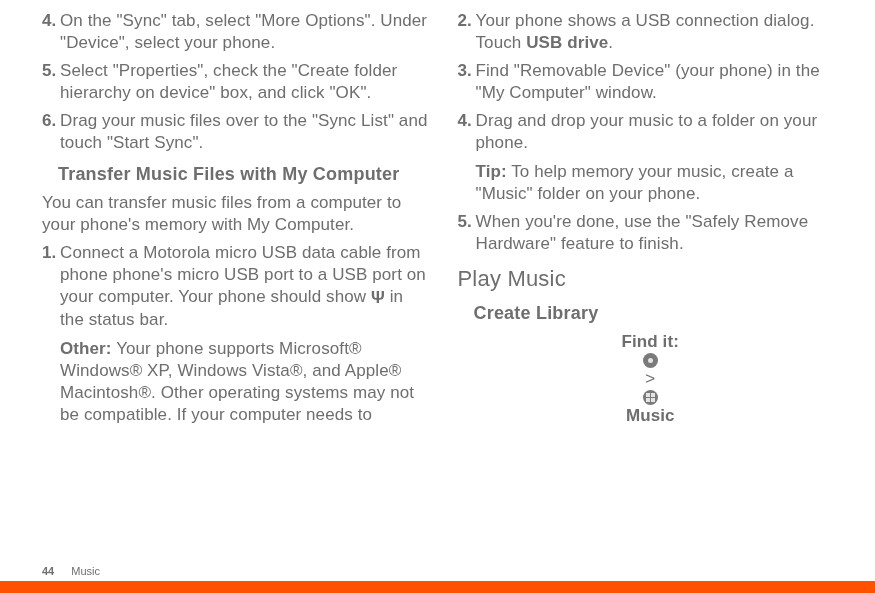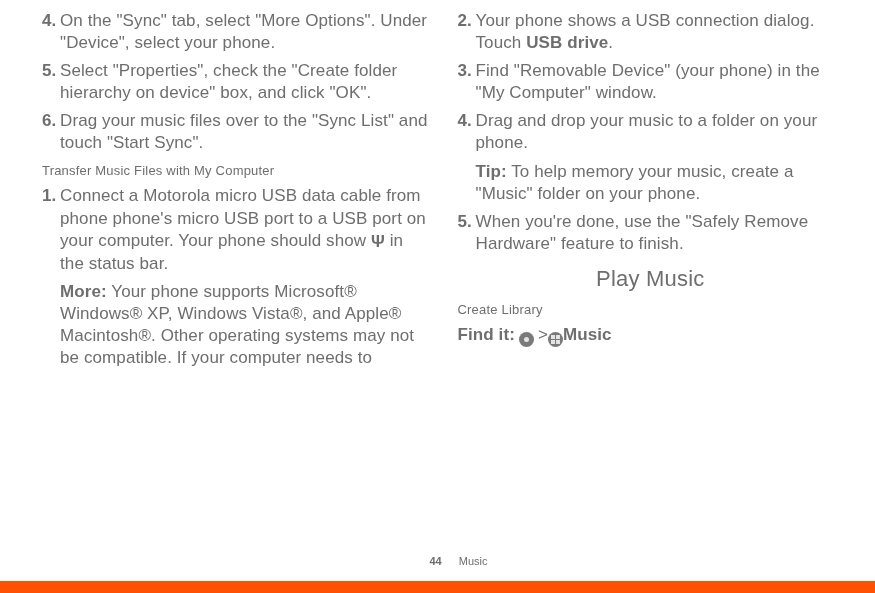--- a/index.html
+++ b/index.html
@@ -41,44 +41,44 @@
   }
   .sub-para {
     margin-top: 6px;
   }
   .h2 {
     font-size: 22px;
     font-weight: 500;
     color: #6e6e6e;
     margin: 10px 0 6px 0;
     letter-spacing: 0.2px;
-    text-align: center;
   }
   .h3 {
-    font-size: 13px;
-    font-weight: 400;
-    color: #6e6e6e;
-    margin: 8px 0 6px 0;
+    font-size: 18px;
+    font-weight: 700;
+    color: #6e6e6e;
+    margin: 8px 0 6px 16px;
     letter-spacing: 0.2px;
   }
   .para {
     margin-bottom: 6px;
   }
   .bold { font-weight: bold; }
   .underline { text-decoration: underline; }
   .usb-icon {
     display: inline-block;
     font-weight: bold;
     vertical-align: -1px;
   }
   .find-row {
     margin-top: 4px;
     display: flex;
-    align-items: flex-end;
+    align-items: center;
     flex-wrap: wrap;
+    flex-direction: column;
   }
   .find-row .icon-circle {
     margin: 0 4px;
   }
   .icon-circle {
     display: inline-flex;
     width: 15px;
     height: 15px;
     border-radius: 50%;
     background: #7a7a7a;
@@ -116,24 +116,23 @@
   .icon-grid .g span {
     background: #e4e4e4;
   }
   .footer {
     position: absolute;
     left: 0;
     bottom: 0;
     width: 100%;
   }
   .footer-info {
-    padding: 0 0 14px 42px;
+    padding: 0 0 4px 42px;
     font-size: 11px;
     color: #6e6e6e;
-    text-align: center;
   }
   .footer-info .pn { font-weight: bold; font-size: 11px; margin-right: 14px;}
   .orange-bar {
     height: 12px;
     background: #ff5100;
     width: 100%;
   }
 </style>
 </head>
 <body>
@@ -152,27 +151,28 @@
       <span class="ol-body">Select "Properties", check the "Create folder hierarchy on device" box, and click "OK".</span>
     </div>
 
     <div class="ol-item">
       <span class="ol-num">6.</span>
       <span class="ol-body">Drag your music files over to the "Sync List" and touch "Start Sync".</span>
     </div>
 
     <div class="h3">Transfer Music Files with My Computer</div>
 
+    <div class="para">You can transfer music files from a computer to your phone's memory with My Computer.</div>
 
     <div class="ol-item">
       <span class="ol-num">1.</span>
       <span class="ol-body">
         <span>Connect a Motorola micro USB data cable from phone phone's micro USB port to a USB port on your computer. Your phone should show </span><span class="usb-icon">Ψ</span><span> in the status bar.</span>
         <div class="sub-para">
-          <span class="bold">More:</span><span> Your phone supports Microsoft® Windows® XP, Windows Vista®, and Apple® Macintosh®. Other operating systems may not be compatible. If your computer needs to </span>
+          <span class="bold">Other:</span><span> Your phone supports Microsoft® Windows® XP, Windows Vista®, and Apple® Macintosh®. Other operating systems may not be compatible. If your computer needs to </span>
         </div>
       </span>
     </div>
 
   </div>
 
   <div class="column">
 
 
     <div class="ol-item">

